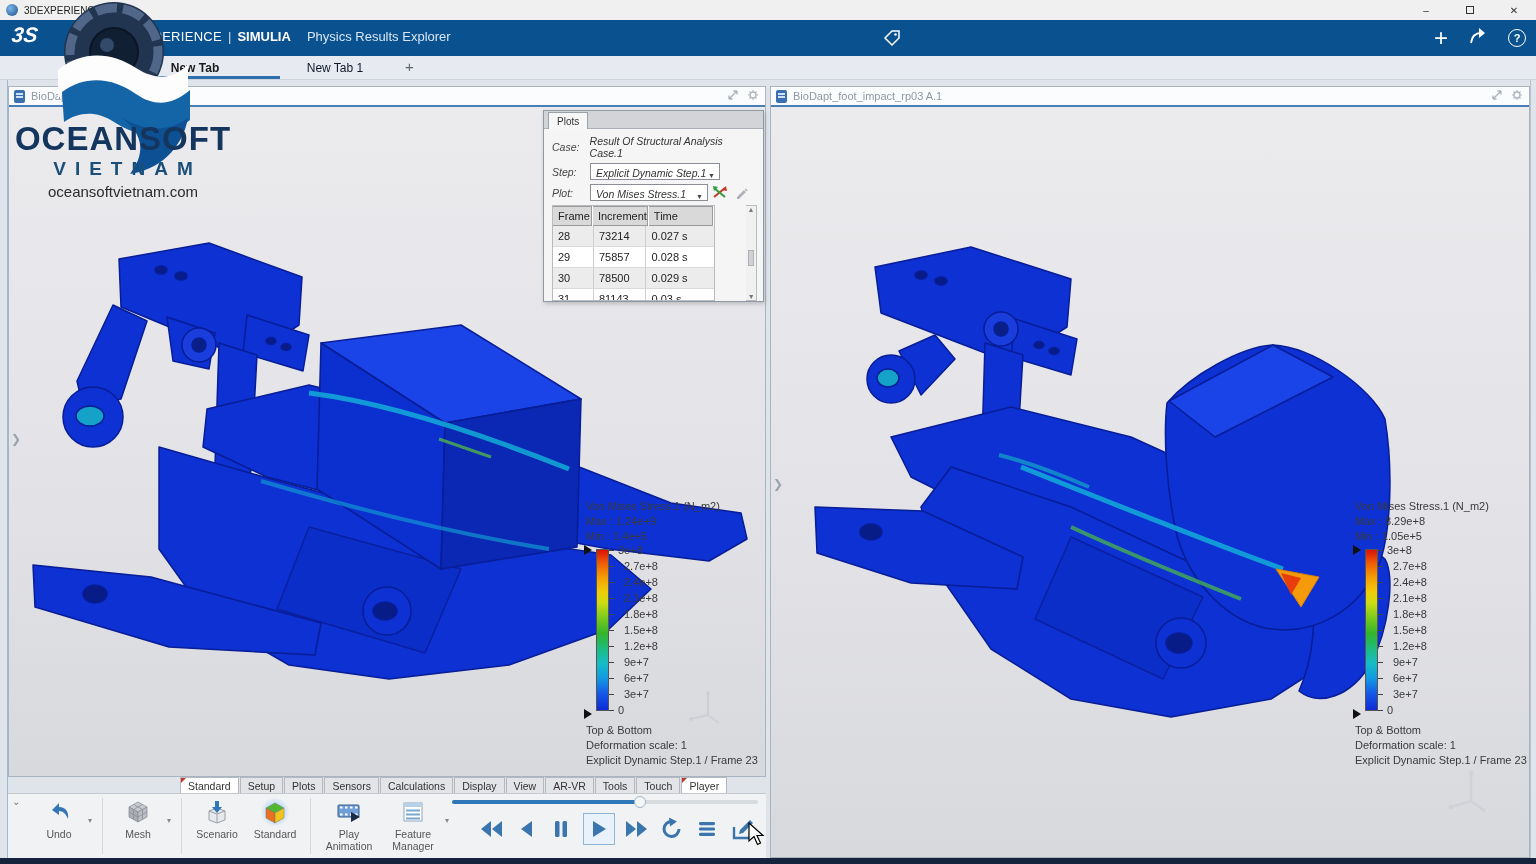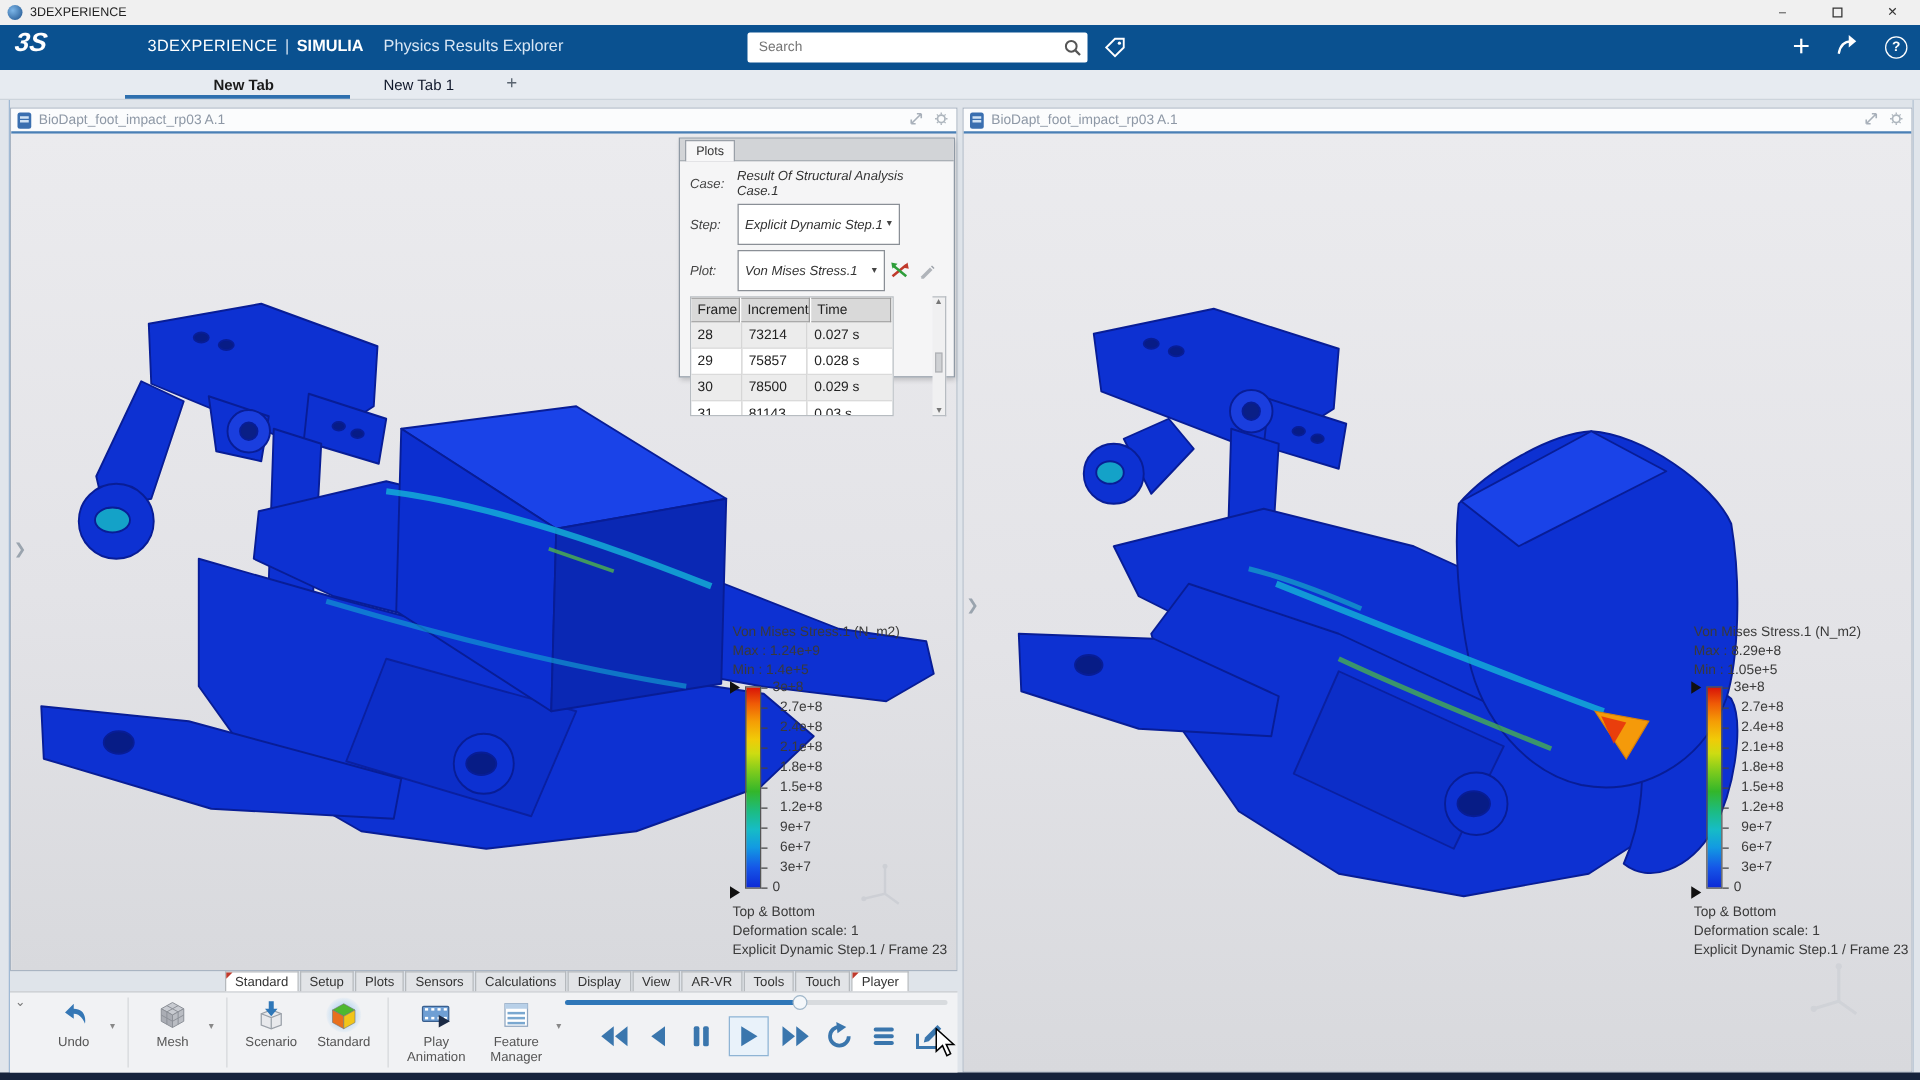--- a/index.html
+++ b/index.html
@@ -71,21 +71,21 @@
   .lg-footer { margin-top:8px; }
 
   
   .plots-panel { position:absolute; left:543px; top:110px; width:221px; height:192px; background:#f5f5f6; border:1px solid #8f99a4; box-shadow:1px 2px 4px rgba(0,0,0,.18); z-index:20; }
   .pp-header { height:18px; background:#d2d4d7; border-bottom:1px solid #aab0b6; position:relative; }
   .pp-tab { position:absolute; left:4px; top:1px; height:17px; padding:0 8px; background:#f7f7f8; border:1px solid #9aa0a8; border-bottom:none; font-size:10px; color:#333; display:flex; align-items:center; }
   .pp-body { padding:6px 6px 4px 8px; }
   .pp-row { display:flex; align-items:center; margin-bottom:4px; font-size:10.5px; color:#444;font-style:italic; }
   .pp-label { width:38px; }
   .pp-value { color:#333; }
-  .pp-combo { position:relative; width:130px; height:33px; background:#fff; border:1px solid #8a8f96; font-size:10.5px; color:#333; display:flex; align-items:center; padding-left:5px; }
+  .pp-combo { position:relative; width:130px; height:17px; background:#fff; border:1px solid #8a8f96; font-size:10.5px; color:#333; display:flex; align-items:flex-end; padding-left:5px; }
   .pp-combo .arr { position:absolute; right:4px; font-size:7px; color:#444; }
   .pp-iconbtn { width:18px; height:16px; margin-left:3px; display:flex; align-items:center; justify-content:center; }
   .pp-table { display:flex; margin-top:2px;gap:31px; }
   .tbl-clip { width:192px; height:96px; overflow:hidden; border:1px solid #b7bcc1; background:#fff; }
   .tbl-row { display:flex; height:21px; }
   .tbl-row.hdr { height:20px; }
   .cell { font-size:11px; color:#222; display:flex; align-items:center; padding-left:5px; border-right:1px solid #cfcfcf; border-bottom:1px solid #dadada; }
   .c1 { width:48px; } .c2 { width:62px; } .c3 { width:80px; border-right:none; }
   .hdr .cell { background:#d9d9d9; border:1px solid #9a9a9a; border-left:none; margin-right:1px; color:#222; }
   .tbl-row.odd .cell { background:#ececec; }
@@ -146,29 +146,20 @@
       <div class="win-btn">
           <span>✕</span>
         </div>
     </div>
   </div>
 
   <div class="brandbar">
     <div class="logo3ds">3S</div>
     <div class="brand-text">
       <span class="fam">3DEXPERIENCE</span><span class="sep">|</span><span class="brd">SIMULIA</span><span class="app">Physics Results Explorer</span>
-    </div>
-    <div class="searchbox">
-      <input placeholder="Search" style="">
-      <div class="search-ico">
-        <svg width="16" height="16" viewBox="0 0 16 16">
-            <circle cx="7" cy="7" r="4.3" fill="none" stroke="#555" stroke-width="1.6"></circle>
-            <line x1="10.3" y1="10.3" x2="14" y2="14" stroke="#555" stroke-width="1.8"></line>
-          </svg>
-      </div>
     </div>
     <div class="tag-ico">
       <svg width="20" height="20" viewBox="0 0 20 20">
           <path d="M3 10 L10 3 L17 3 L17 10 L10 17 Z" fill="none" stroke="#fff" stroke-width="1.5"></path>
           <circle cx="13.5" cy="6.5" r="1.3" fill="#fff"></circle>
         </svg>
     </div>
     <div class="brand-right">
       <div class="plus-ico">+</div>
       <div>
@@ -649,18 +640,32 @@
         <svg width="24" height="24" viewBox="0 0 24 24">
             <path d="M4 10 L4 21 L20 21 L20 14" fill="none" stroke="#3a76ad" stroke-width="2.4"></path>
             <polygon points="10,13 20,3 23,6 13,16 9,17" fill="#3a76ad"></polygon>
           </svg>
       </div>
     </div>
   </div>
 
   <div class="bottomstrip"></div>
 
+  <div class="watermark">
+    <svg class="wm-logo" width="150" height="185" viewBox="0 0 150 185">
+      <circle cx="62" cy="52" r="50" fill="#223550"></circle>
+      <circle cx="62" cy="52" r="44" fill="none" stroke="#51678a" stroke-width="9" stroke-dasharray="21 6"></circle>
+      <circle cx="62" cy="52" r="24" fill="#111f33" stroke="#0a1626" stroke-width="2"></circle>
+      <circle cx="55" cy="45" r="7" fill="#3c5578" opacity="0.8"></circle>
+      <path d="M6,70 C30,50 60,52 84,68 C106,82 124,78 136,64 L136,96 C112,112 86,110 64,96 C42,82 22,84 6,98 Z" fill="#fdfdfd"></path>
+      <path d="M10,92 C34,74 62,78 84,94 C104,108 122,104 138,90 L138,120 C114,140 86,138 62,122 C44,110 26,112 12,122 Z" fill="#1464a8"></path>
+      <path d="M70,118 C96,132 116,132 136,118 C130,150 106,170 78,174 C92,156 94,136 70,118 Z" fill="#0d5194"></path>
+    </svg>
+    <div class="wm-name">OCEANSOFT</div>
+    <div class="wm-region">VIETNAM</div>
+    <div class="wm-site">oceansoftvietnam.com</div>
+  </div>
 
   <svg class="cursor" width="18" height="24" viewBox="0 0 18 24">
     <polygon points="1,1 1,19 6,14.5 9.5,22.5 12.5,21 9,13.5 15,13.5" fill="#fff" stroke="#000" stroke-width="1.2"></polygon>
   </svg>
 
 </div>
 
 </body></html>

